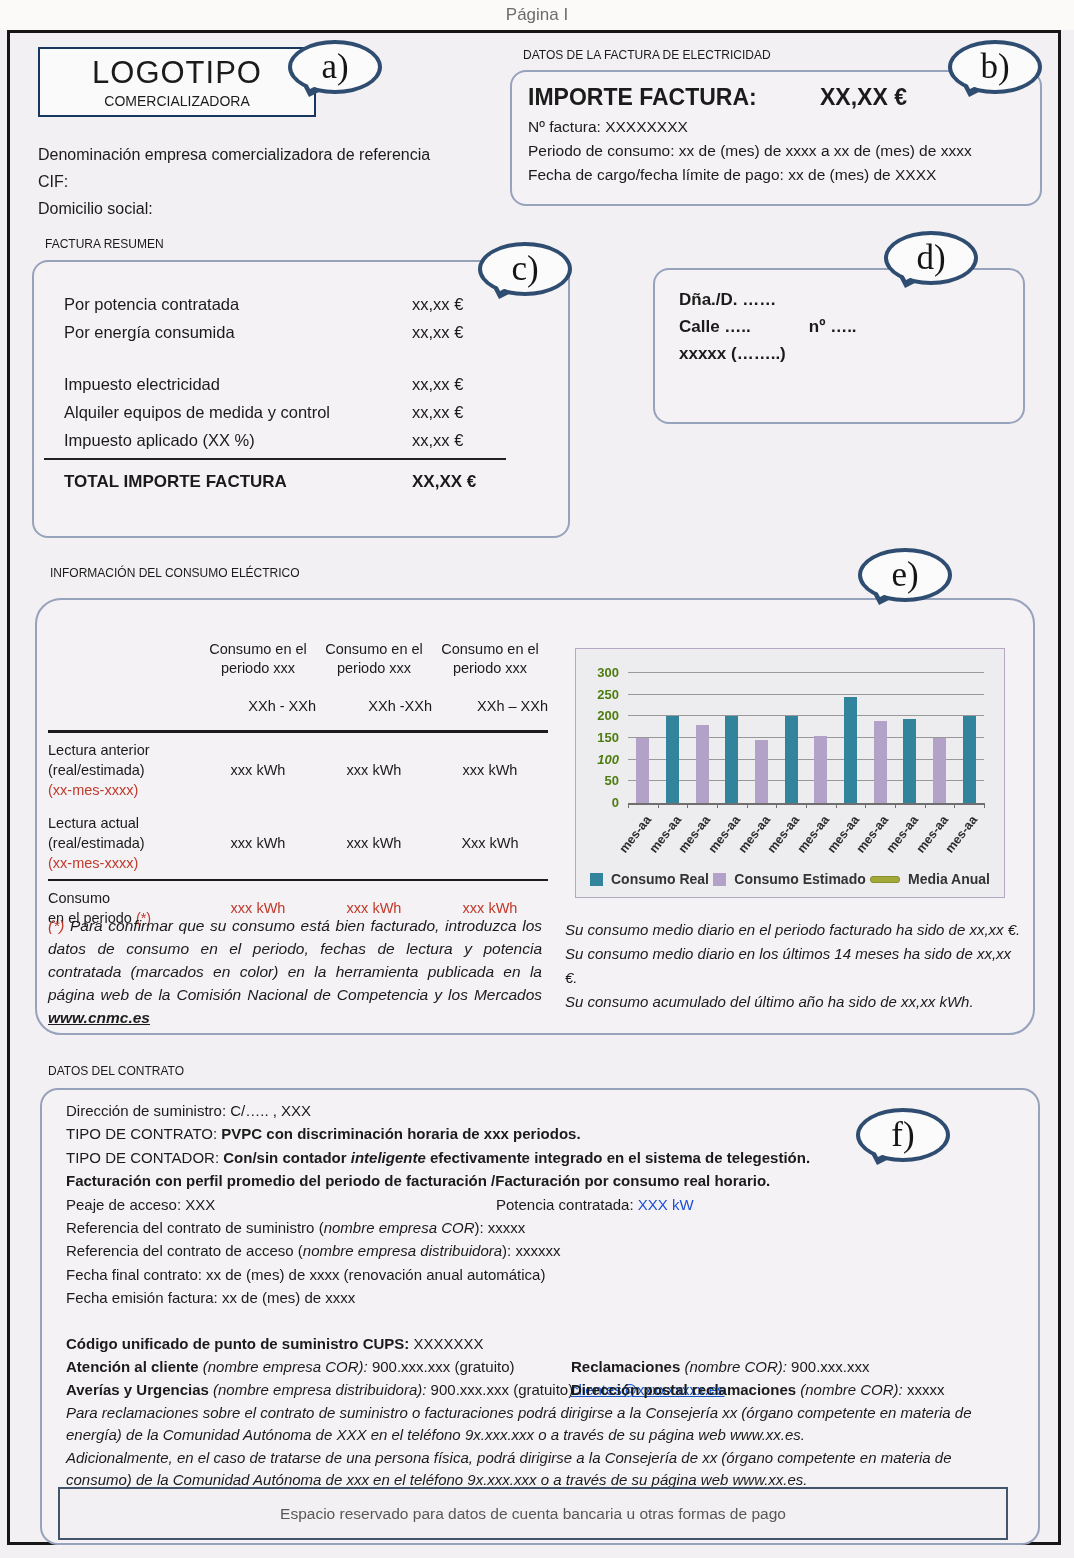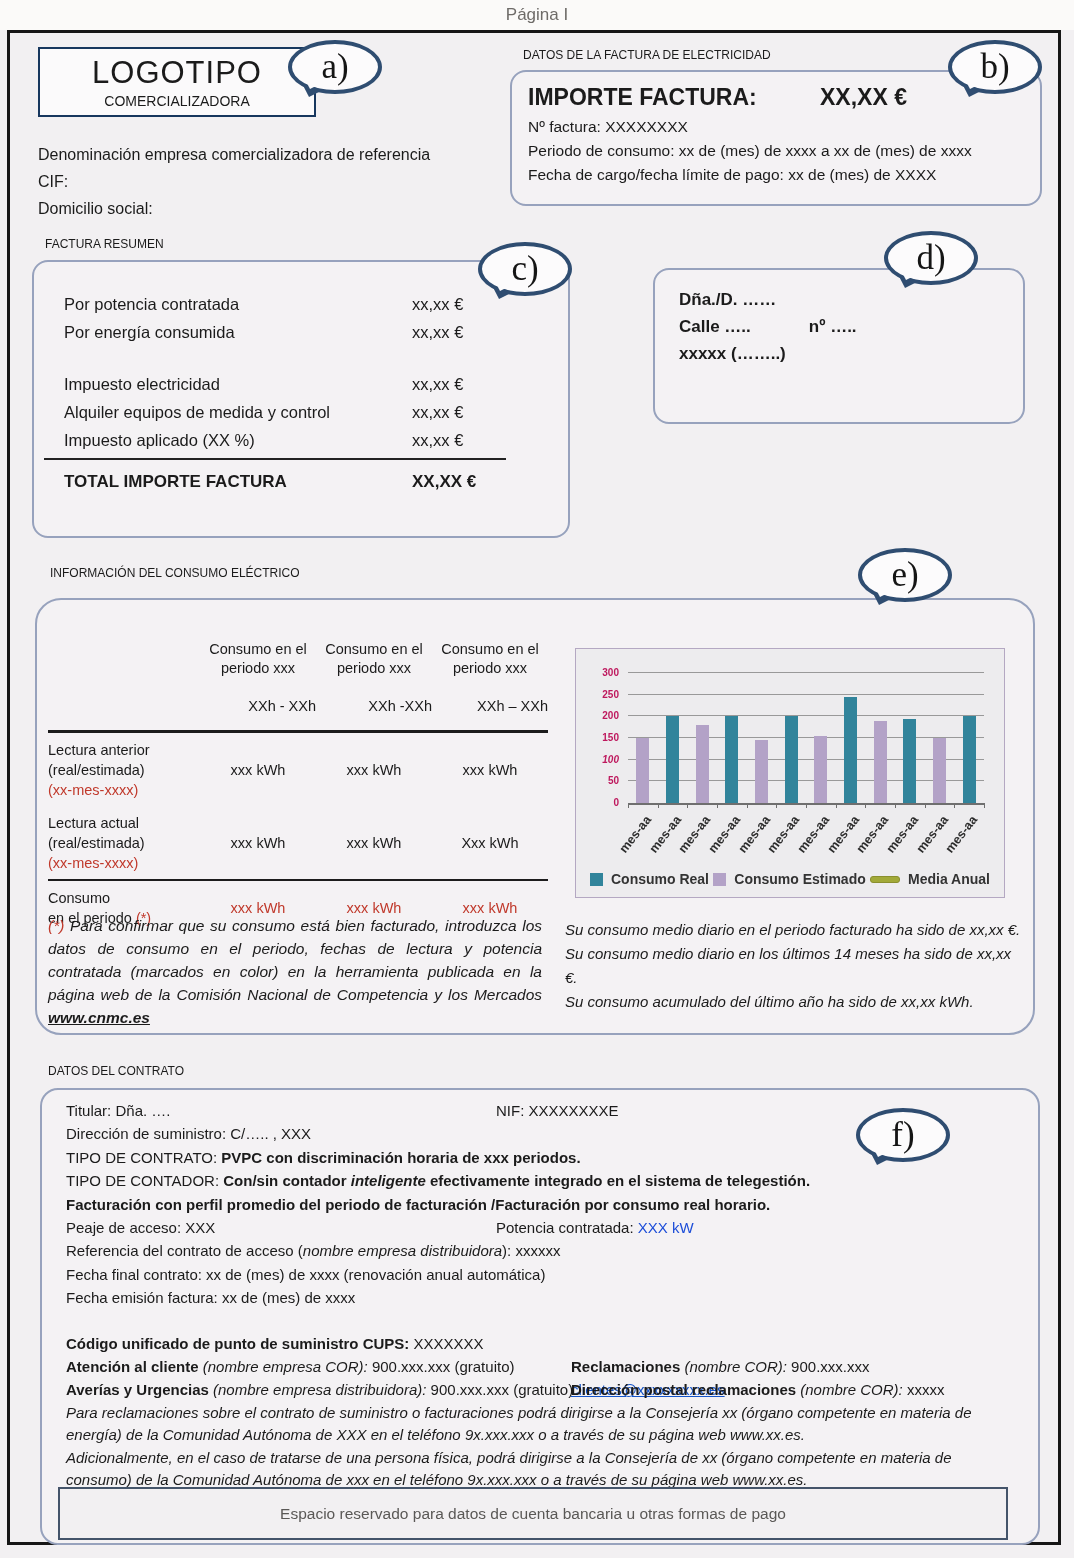--- a/index.html
+++ b/index.html
@@ -63,22 +63,22 @@
   .ctable .val { display:flex; align-items:center; justify-content:center; }
   .ctable .sep { border-bottom:2px solid #1c1c1c; }
   .red { color:#c0392b; }
 
   
   .chart-panel { position:absolute; left:575px; top:648px; width:430px; height:250px;
                  background:#edecee; border:1px solid #b4a8c2; }
   .chart-plot { position:absolute; left:52px; top:24px; width:356px; height:132px;
                 border-bottom:2px solid #6f6f6f; }
   .gridline { position:absolute; left:0; right:0; height:1px; background:#999; }
-  .ylabel { position:absolute; right:calc(100% + 9px); font-size:10px; font-weight:700;
-            color:#be185d; line-height:14px; }
+  .ylabel { position:absolute; right:calc(100% + 9px); font-size:13px; font-weight:700;
+            color:#4d7c0f; line-height:14px; }
   .bars { position:absolute; left:0; right:0; top:0; bottom:0; display:flex; align-items:flex-end; }
   .slot { flex:1; display:flex; justify-content:center; align-items:flex-end; height:100%; }
   .bar { width:13px; }
   .xtick { position:absolute; top:100%; width:1px; height:5px; background:#6f6f6f; }
   .xlabel { position:absolute; top:calc(100% + 10px); width:58px; text-align:right; font-size:12.5px;
             font-weight:700; color:#2c2c2c; transform:rotate(-52deg); transform-origin:100% 0; }
   .chart-legend { position:absolute; left:14px; right:14px; bottom:10px; display:flex;
                   justify-content:space-between; align-items:center; }
   .legend-item { display:flex; align-items:center; gap:8px; font-size:14px; font-weight:600; color:#333; }
   .swatch { width:13px; height:13px; }
@@ -323,32 +323,29 @@
 
   <div class="footnote"><span style="font-style: italic; color: rgb(192, 57, 43);">(*)</span><span style="font-style: italic;"> Para confirmar que su consumo está bien facturado, introduzca los datos de consumo en el periodo, fechas de lectura y potencia contratada (marcados en color) en la herramienta publicada en la página web de la Comisión Nacional de Competencia y los Mercados </span><span style="font-weight: 700; font-style: italic; text-decoration: underline;">www.cnmc.es</span></div>
   <div class="stats">
     <div>Su consumo medio diario en el periodo facturado ha sido de xx,xx €.</div>
     <div>Su consumo medio diario en los últimos 14 meses ha sido de xx,xx  €.</div>
     <div>Su consumo acumulado del último año ha sido de xx,xx kWh.</div>
   </div>
 
   <div class="sec-title" style="left:48px; top:1064px;">DATOS DEL CONTRATO</div>
   <div class="box f-box">
-    <div class="cline">
-      <span><span>Titular: Dña. ….</span></span>
-      <span class="colB"><span>NIF: XXXXXXXXE</span></span>
-    </div>
     <div class="cline"><span>Dirección de suministro: C/…..   , XXX</span></div>
     <div class="cline"><span>TIPO DE CONTRATO: </span><span style="font-weight: 700;">PVPC con discriminación horaria de xxx periodos.</span></div>
     <div class="cline"><span>TIPO DE CONTADOR: </span><span style="font-weight: 700;">Con/sin contador </span><span style="font-weight: 700; font-style: italic;">inteligente</span><span style="font-weight: 700;"> efectivamente integrado en el sistema de telegestión.</span></div>
     <div class="cline"><span style="font-weight: 700;">Facturación con perfil promedio del periodo de facturación /Facturación por consumo real horario.</span></div>
     <div class="cline">
       <span><span>Peaje de acceso: XXX</span></span>
       <span class="colB"><span>Potencia contratada: </span><span style="color: #1d4ed8;">XXX kW</span></span>
     </div>
+    <div class="cline"><span>Referencia del  contrato de suministro (</span><span style="font-style: italic;">nombre  empresa COR</span><span>): xxxxx</span></div>
     <div class="cline"><span>Referencia del  contrato de acceso (</span><span style="font-style: italic;">nombre empresa distribuidora</span><span>): xxxxxx</span></div>
     <div class="cline"><span>Fecha final contrato: xx de (mes) de xxxx (renovación anual automática)</span></div>
     <div class="cline"><span>Fecha emisión factura: xx de (mes) de xxxx</span></div>
     <div class="cline gap-before"><span style="font-weight: 700;">Código unificado de punto de suministro CUPS:</span><span> XXXXXXX</span></div>
     <div class="cline">
       <span><span style="font-weight: 700;">Atención al cliente </span><span style="font-style: italic;">(nombre empresa COR):</span><span>  900.xxx.xxx (gratuito)</span></span>
       <span class="colB2"><span style="font-weight: 700;">Reclamaciones </span><span style="font-style: italic;">(nombre COR):</span><span>  900.xxx.xxx   </span><span style="color: rgb(19, 83, 200); text-decoration: underline;">clientes@xxxxxxxxx.es</span></span>
     </div>
     <div class="cline">
       <span><span style="font-weight: 700;">Averías y Urgencias </span><span style="font-style: italic;">(nombre empresa distribuidora):</span><span>  900.xxx.xxx (gratuito)</span></span>

